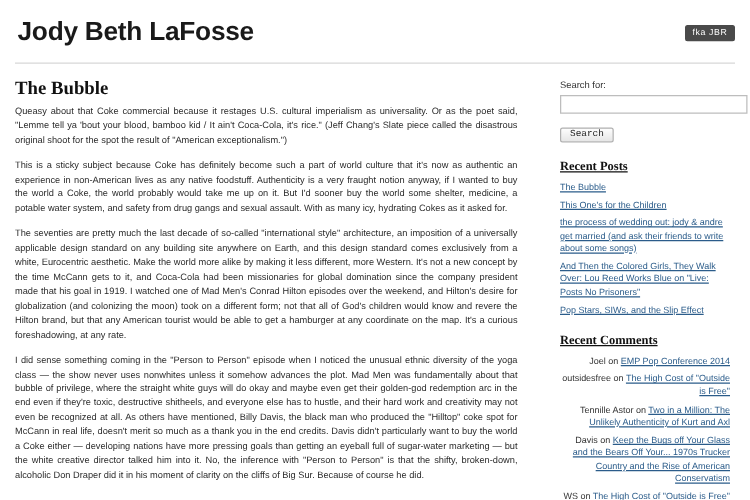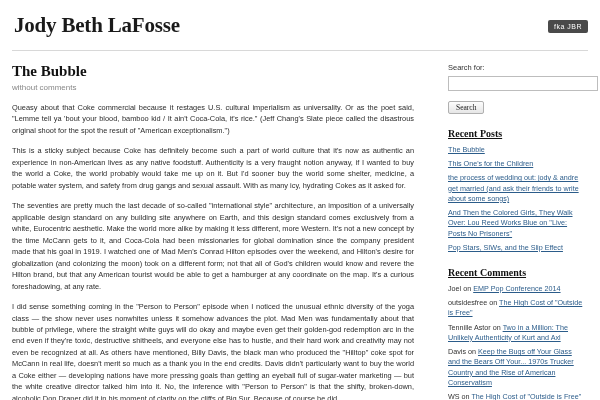--- a/index.html
+++ b/index.html
@@ -16,21 +16,21 @@
     background: #ffffff;
     overflow: hidden;
   }
   
   .site-header {
     padding: 14px 14px 0 14px;
     position: relative;
     height: 46px;
   }
   .site-title {
-    font-family: Liberation Serif, serif;
+    font-family: Liberation Sans, sans-serif;
     font-size: 21px;
     font-weight: bold;
     color: #1a1a1a;
     letter-spacing: -0.2px;
     margin: 0;
     line-height: 1.1;
     display: inline-block;
   }
   .header-badge {
     position: absolute;
@@ -106,21 +106,21 @@
     border: 1px solid #bdbdbd;
     background: #fff;
     font-size: 8px;
     padding: 0 3px;
     font-family: "Liberation Sans", sans-serif;
     display: block;
     margin-bottom: 5px;
   }
   .search-button {
     font-size: 7.5px;
-    font-family: Liberation Serif, serif;
+    font-family: Liberation Mono, monospace;
     padding: 1px 7px;
     border: 1px solid #b0b0b0;
     background: linear-gradient(#fdfdfd, #e6e6e6);
     color: #222;
     border-radius: 2px;
     cursor: pointer;
     text-align: right;
   }
   .widget ul {
     list-style: none;
@@ -130,40 +130,39 @@
   .widget li {
     font-size: 7.2px;
     line-height: 1.42;
     color: #333;
     margin-bottom: 4px;
   }
   .widget li a {
     color: #2b5c8a;
     text-decoration: underline;
   }
-  .comment-item { color: #333; }
+  .comment-item { color: #333; text-align: right; }
   .comment-item .author { color: #333; }
 </style>
 </head>
 <body>
 
 <div id="page">
 
   <div class="site-header">
     <h1 class="site-title">Jody Beth LaFosse</h1>
     <span class="header-badge">fka JBR</span>
   </div>
   <hr class="header-rule">
 
   <div class="wrap">
 
     <div class="content">
 
       <h2 class="post-title">The Bubble</h2>
-      <div class="post-comments">without comments</div>
 
       <div class="post-body">
         <p>Queasy about that Coke commercial because it restages U.S. cultural imperialism as universality. Or as the poet said, "Lemme tell ya 'bout your blood, bamboo kid / It ain't Coca-Cola, it's rice." (Jeff Chang's Slate piece called the disastrous original shoot for the spot the result of "American exceptionalism.")</p>
         <p>This is a sticky subject because Coke has definitely become such a part of world culture that it's now as authentic an experience in non-American lives as any native foodstuff. Authenticity is a very fraught notion anyway, if I wanted to buy the world a Coke, the world probably would take me up on it. But I'd sooner buy the world some shelter, medicine, a potable water system, and safety from drug gangs and sexual assault. With as many icy, hydrating Cokes as it asked for.</p>
         <p>The seventies are pretty much the last decade of so-called "international style" architecture, an imposition of a universally applicable design standard on any building site anywhere on Earth, and this design standard comes exclusively from a white, Eurocentric aesthetic. Make the world more alike by making it less different, more Western. It's not a new concept by the time McCann gets to it, and Coca-Cola had been missionaries for global domination since the company president made that his goal in 1919. I watched one of Mad Men's Conrad Hilton episodes over the weekend, and Hilton's desire for globalization (and colonizing the moon) took on a different form; not that all of God's children would know and revere the Hilton brand, but that any American tourist would be able to get a hamburger at any coordinate on the map. It's a curious foreshadowing, at any rate.</p>
         <p>I did sense something coming in the "Person to Person" episode when I noticed the unusual ethnic diversity of the yoga class — the show never uses nonwhites unless it somehow advances the plot. Mad Men was fundamentally about that bubble of privilege, where the straight white guys will do okay and maybe even get their golden-god redemption arc in the end even if they're toxic, destructive shitheels, and everyone else has to hustle, and their hard work and creativity may not even be recognized at all. As others have mentioned, Billy Davis, the black man who produced the "Hilltop" coke spot for McCann in real life, doesn't merit so much as a thank you in the end credits. Davis didn't particularly want to buy the world a Coke either — developing nations have more pressing goals than getting an eyeball full of sugar-water marketing — but the white creative director talked him into it. No, the inference with "Person to Person" is that the shifty, broken-down, alcoholic Don Draper did it in his moment of clarity on the cliffs of Big Sur. Because of course he did.</p>
       </div>
 
     </div>
 

